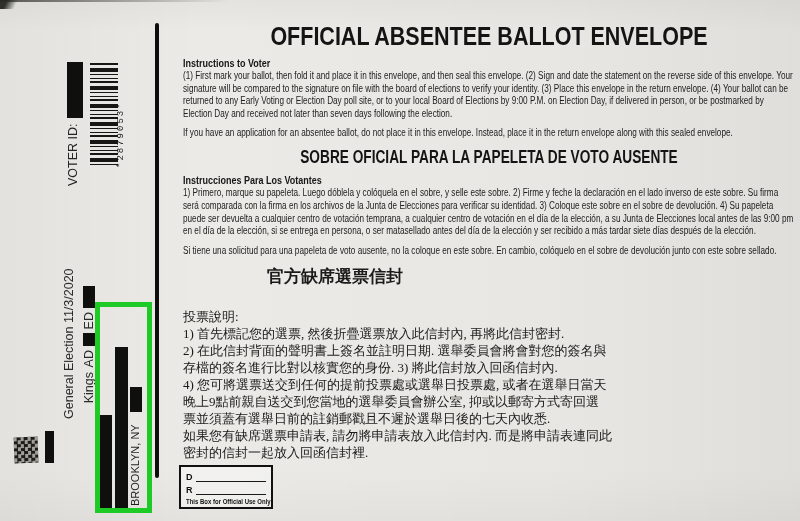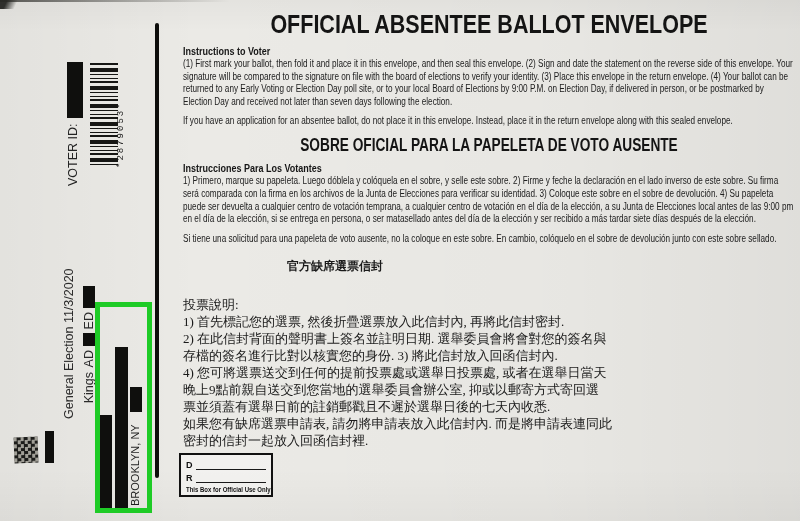--- a/index.html
+++ b/index.html
@@ -47,31 +47,31 @@
   .green-box .zip-bar  { position:absolute; left:30px; top:80px; width:12px; height:25px; }
   .city-label { left:29px; top:111px; height:88px; font-size:11px; color:#1e1e1e; }
   
   .dm-code { position:absolute; left:14px; top:437px; width:24px; height:26px;
     background:repeating-conic-gradient(#1c1c1a 0% 25%, #a09e96 25% 50%);
     background-size:7px 7px; transform:rotate(-2deg); }
   .small-bar { position:absolute; left:45px; top:431px; width:9px; height:32px; }
   .vertical-rule { position:absolute; left:155px; top:23px; width:4px; height:455px;
     background:#0d0d0b; border-radius:2px; }
   
-  .content { position:absolute; left:183px; top:10px; width:612px; }
+  .content { position:absolute; left:183px; top:22px; width:612px; }
   h1.main-title { font-size:25px; line-height:29px; font-weight:bold; text-align:center;
     transform:scaleX(0.86); letter-spacing:0; color:#141414; }
   .squeeze { width:748px; transform:scaleX(0.818); transform-origin:0 0; }
   .sec-heading { font-size:11px; font-weight:bold; line-height:14px; margin-top:5px; color:#161616; }
   .body-text { font-size:10px; line-height:12.6px; color:#202020; }
   .note-text { font-size:10px; line-height:13px; margin-top:6px; color:#202020; }
   h2.es-title { font-size:19px; line-height:22px; font-weight:bold; text-align:center;
     transform:scaleX(0.72); margin-top:7px; color:#141414; }
-  h3.zh-title { font-size:12px; line-height:20px; font-weight:bold; text-align:center;
-    width:304px; margin-top:11px; font-family:Liberation Sans, sans-serif; color:#1a1a1a; }
+  h3.zh-title { font-size:17px; line-height:20px; font-weight:bold; text-align:center;
+    width:304px; margin-top:11px; font-family:Liberation Mono, monospace; color:#1a1a1a; }
   .zh-body { font-size:13px; line-height:17px; margin-top:20px; white-space:pre-line;
     font-family:"Liberation Serif", serif; color:#1a1a1a; }
   
   .official-box { width:94px; height:44px; border:2px solid #111; margin:4px 0 0 -4px;
     padding:2px 5px 1px 5px; background:rgba(255,255,255,0.35); }
   .ob-row { display:flex; align-items:flex-end; gap:3px; height:13px; }
   .ob-label { font-size:9px; font-weight:bold; line-height:9px; color:#111; }
   .ob-line { flex:1; border-bottom:1.5px solid #1a1a1a; height:9px; }
   .ob-caption { font-size:7.5px; font-weight:bold; white-space:nowrap;
     transform:scaleX(0.8); transform-origin:0 50%; margin-top:2px; color:#111; }

